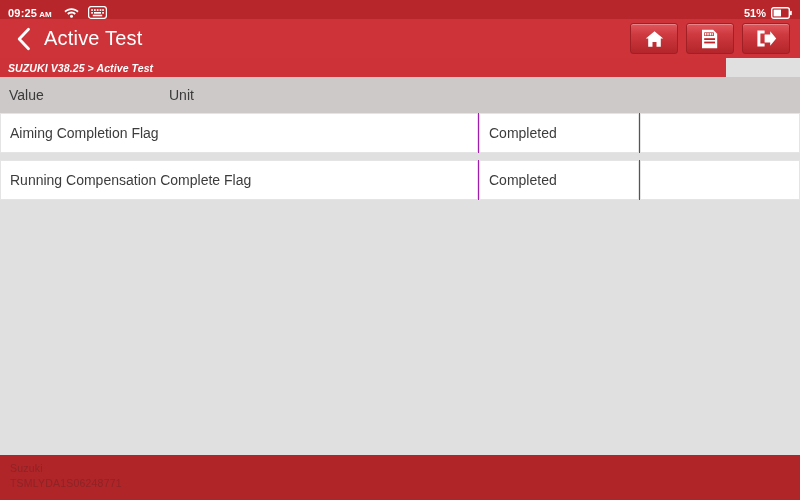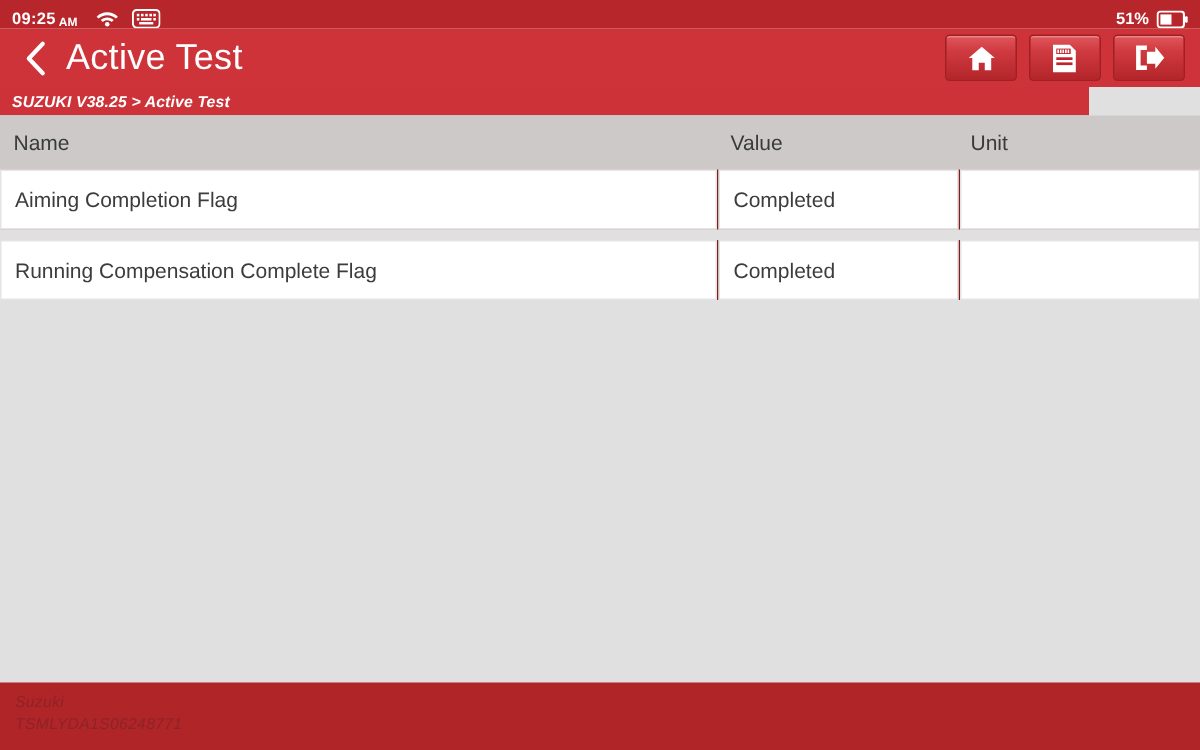--- a/index.html
+++ b/index.html
@@ -57,21 +57,21 @@
     display: flex; align-items: center;
     padding-left: 12px;
   }
   .back-btn {
     width: 22px; height: 30px;
     display: flex; align-items: center; justify-content: center;
     cursor: pointer;
   }
   .page-title {
     color: #ffffff;
-    font-size: 24px;
+    font-size: 20px;
     margin-left: 10px;
     letter-spacing: .2px;
   }
   .toolbar {
     margin-left: auto;
     display: flex; align-items: center; gap: 8px;
     padding-right: 10px;
   }
   .tool-btn {
     width: 48px; height: 31px;
@@ -122,21 +122,21 @@
     display: flex; align-items: center;
   }
   .col-name  { width: 478px; }
   .col-value { width: 160px; }
   .col-unit  { flex: 1; }
 
   .trow {
     display: flex;
     height: 40px;
     margin-bottom: 7px;
-    background: #7f1d1d;
+    background: #a21caf;
   }
   .trow:first-of-type { margin-top: 3px; }
   .td {
     background: #ffffff;
     height: 40px;
     display: flex; align-items: center;
     padding-left: 9px;
     font-size: 14px;
     color: #3c3c3c;
     border: 1px solid #e4e4e4;
@@ -144,21 +144,20 @@
   .td.col-name  { width: 478px; }
   .td.col-value { width: 160px; margin-left: 1px; }
   .td.col-unit  { flex: 1; margin-left: 1px; }
 
   
   .footer {
     position: absolute; top: 455px; left: 0;
     width: 800px; height: 45px;
     background: #b02528;
     padding: 6px 0 0 10px;
-    font-style: italic;
   }
   .footer-line {
     color: #8e2326;
     font-size: 10.5px;
     line-height: 15px;
     letter-spacing: .2px;
   }
 </style>
 </head>
 <body>
@@ -250,21 +249,20 @@
   </div>
 
   <div class="breadcrumb">
     <span class="breadcrumb-text">SUZUKI V38.25 &gt; Active Test</span>
   </div>
 
   <div class="content">
     <div class="table">
 
       <div class="thead">
-        <div class="th col-name">Name</div>
         <div class="th col-value">Value</div>
         <div class="th col-unit">Unit</div>
       </div>
 
       <div class="trow">
         <div class="td col-name">Aiming Completion Flag</div>
         <div class="td col-value">Completed</div>
         <div class="td col-unit"></div>
       </div>
 

